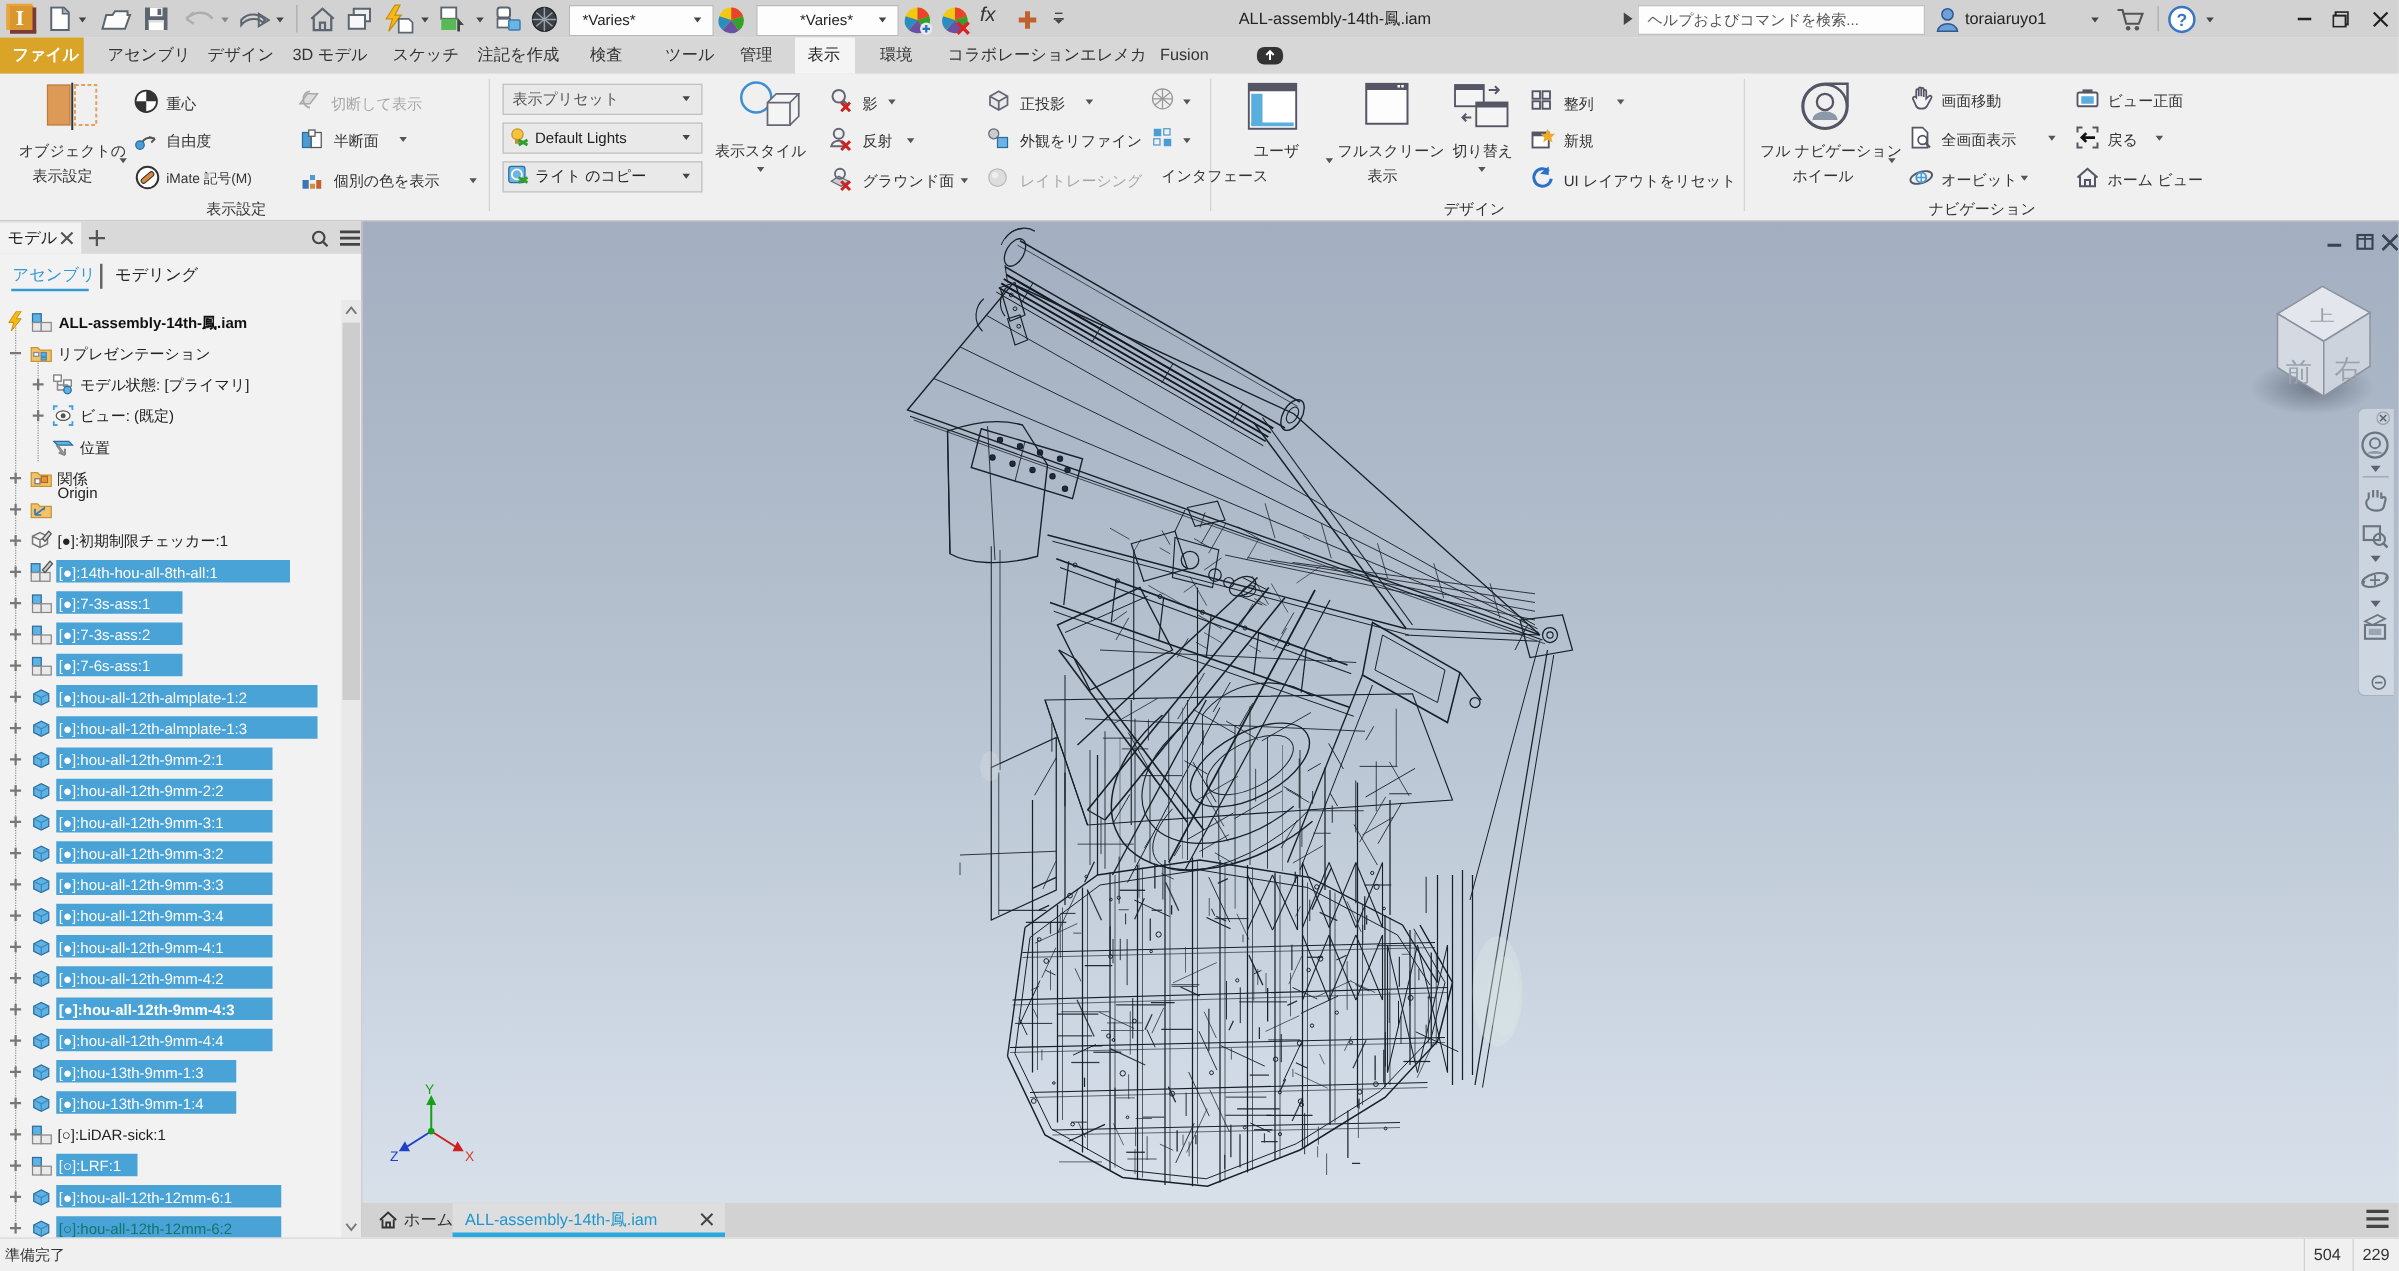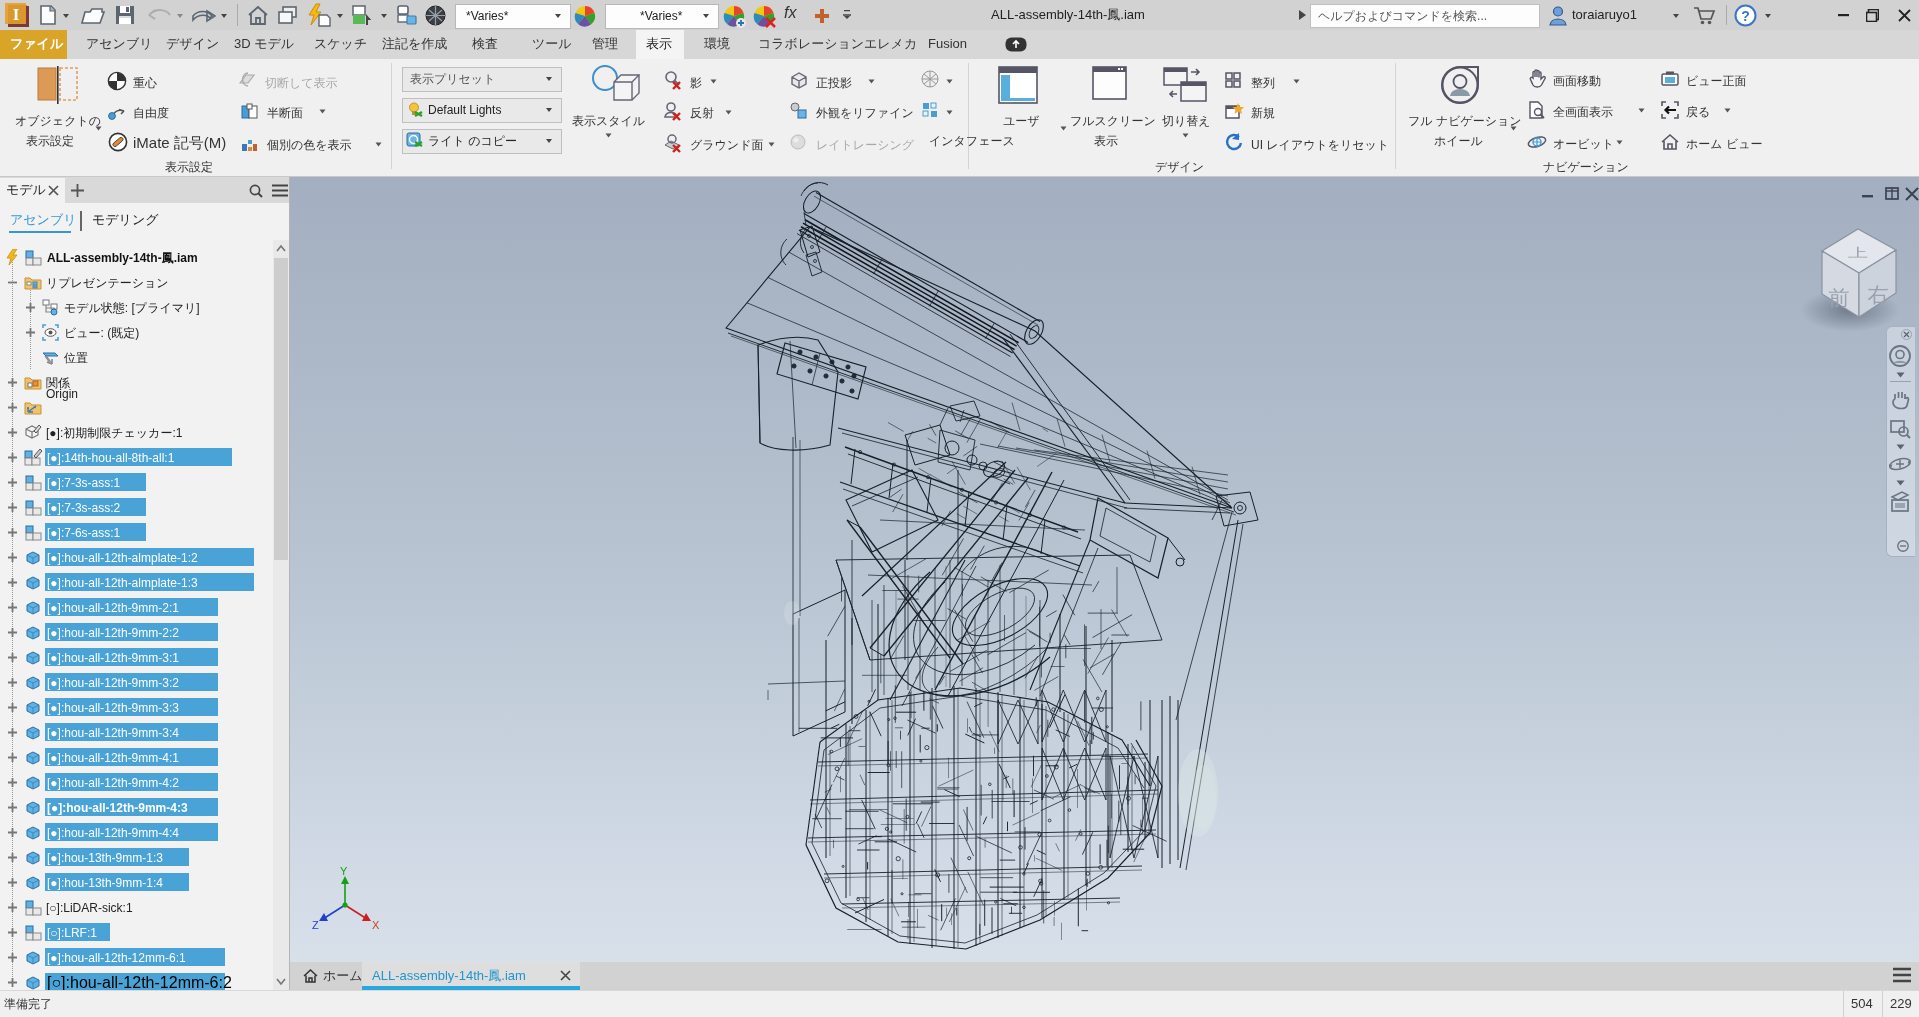--- a/index.html
+++ b/index.html
@@ -206,21 +206,21 @@
 <div class="txt" style="left:133px;top:76px;font-size:12px;color:#333;font-weight:400;">重心</div>
 <svg class="ab" style="left:107px;top:102px;" width="20" height="20" viewBox="0 0 20 20">
     <path d="M4 16 C8 8 12 7 17 9 M17 9 L12 7.5 M17 9 L14 12" stroke="#555" stroke-width="1.6" fill="none"></path>
     <circle cx="5" cy="14" r="3.4" fill="#4b9cd3" stroke="#2a6da0"></circle>
   </svg>
 <div class="txt" style="left:133px;top:106px;font-size:12px;color:#333;font-weight:400;">自由度</div>
 <svg class="ab" style="left:108px;top:132px;" width="20" height="20" viewBox="0 0 20 20">
     <circle cx="10" cy="10" r="8.6" fill="#fff" stroke="#333" stroke-width="1.6"></circle>
     <rect x="4" y="8" width="12" height="4" rx="2" transform="rotate(-40 10 10)" fill="#d98a3a" stroke="#333" stroke-width="0.8"></rect>
   </svg>
-<div class="txt" style="left:133px;top:136px;font-size:15px;color:#333;font-weight:400;">iMate 記号(M)</div>
+<div class="txt" style="left:133px;top:136px;font-size:11px;color:#333;font-weight:400;">iMate 記号(M)</div>
 <svg class="ab" style="left:238px;top:70px;" width="20" height="20" viewBox="0 0 20 20">
     <path d="M2 13 L8 5 L16 5 L10 13 Z" fill="#ddd" stroke="#aaa" stroke-width="1.2"></path>
     <path d="M10 3 A5 6 0 0 0 10 16" fill="none" stroke="#aaa" stroke-width="1.4"></path>
   </svg>
 <div class="txt" style="left:265px;top:76px;font-size:12px;color:#a8a8a8;font-weight:400;">切断して表示</div>
 <svg class="ab" style="left:240px;top:102px;" width="20" height="20" viewBox="0 0 20 20">
     <rect x="2" y="4" width="7" height="12" fill="#4b9cd3" stroke="#2a6da0"></rect>
     <rect x="9" y="4" width="8" height="12" fill="#fff" stroke="#555"></rect>
     <rect x="7" y="2" width="5" height="5" fill="#fff" stroke="#555"></rect>
   </svg>
@@ -726,21 +726,21 @@
 <div class="ab" style="left:45px;top:948px;width:180px;height:18px;background:#49a3d6"></div>
 <div class="txt" style="left:47px;top:951px;font-size:12px;color:#fff;font-weight:400;">[●]:hou-all-12th-12mm-6:1</div>
 <svg class="ab" style="left:8px;top:978px;" width="9" height="9" viewBox="0 0 9 9">
     <path d="M4.5 0 L4.5 9 M0 4.5 L9 4.5" stroke="#777" stroke-width="1.8"></path>
   </svg>
 <svg class="ab" style="left:25px;top:975px;" width="16" height="16" viewBox="0 0 16 16">
     <path d="M2 5 L8 2 L14 5 L14 11 L8 14 L2 11 Z" fill="#5fb2e4" stroke="#2a6da0"></path>
     <path d="M2 5 L8 8 L14 5 M8 8 L8 14" fill="none" stroke="#3c88bd" stroke-width="1"></path>
   </svg>
 <div class="ab" style="left:45px;top:973px;width:180px;height:18px;background:#49a3d6"></div>
-<div class="txt" style="left:47px;top:976px;font-size:16px;color:#000000;font-weight:400;">[○]:hou-all-12th-12mm-6:2</div>
+<div class="txt" style="left:47px;top:976px;font-size:12px;color:#0f766e;font-weight:400;">[○]:hou-all-12th-12mm-6:2</div>
 <div class="ab" style="left:273px;top:240px;width:16px;height:750px;background:#e9e9e9"></div>
 <svg class="ab" style="left:276px;top:245px;" width="10" height="8" viewBox="0 0 10 8">
     <path d="M1 6 L5 1 L9 6" stroke="#777" stroke-width="1.6" fill="none"></path>
   </svg>
 <div class="ab" style="left:274px;top:258px;width:14px;height:302px;background:#cdcdcd"></div>
 <svg class="ab" style="left:276px;top:978px;" width="10" height="8" viewBox="0 0 10 8">
     <path d="M1 1 L5 6 L9 1" stroke="#777" stroke-width="1.6" fill="none"></path>
   </svg>
 <div class="ab" style="left:290px;top:177px;width:1629px;height:785px;background:linear-gradient(180deg,#a3aec0 0%,#adb8c8 25%,#bcc7d5 55%,#ccd6e2 80%,#d8e0ea 100%)"></div>
 <svg class="ab" style="left:290px;top:177px;" width="1629" height="785" viewBox="0 0 1629 785">

